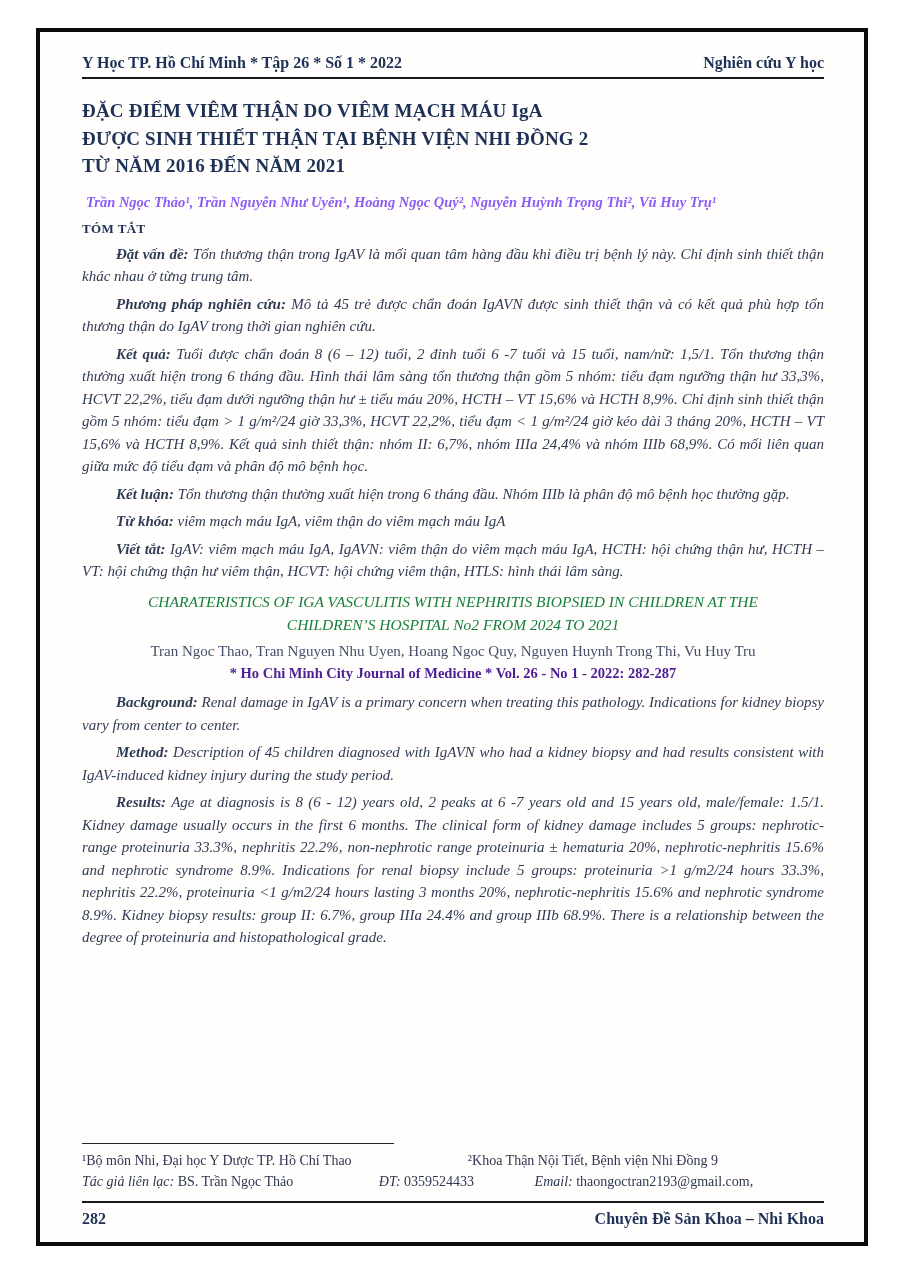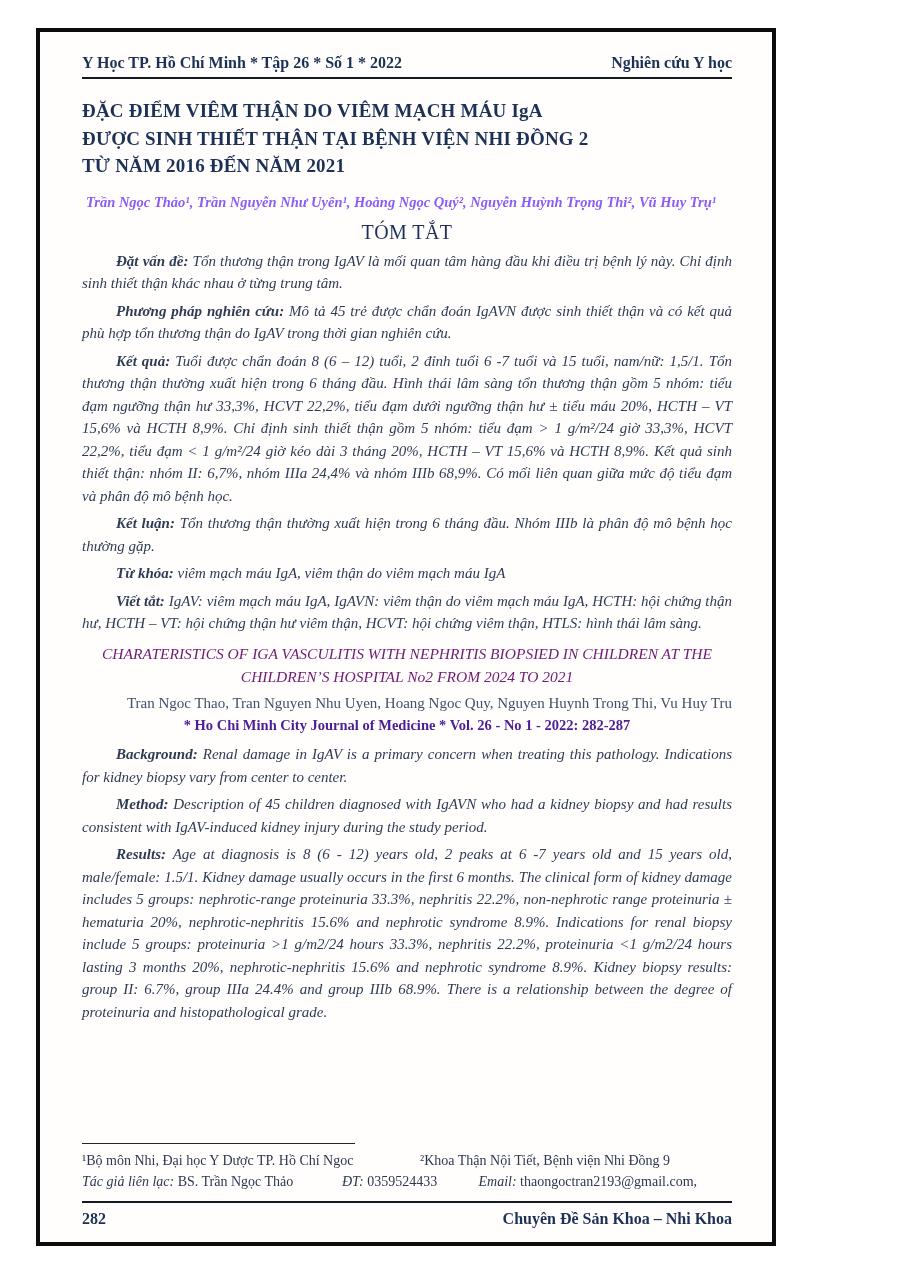--- a/index.html
+++ b/index.html
@@ -4,21 +4,21 @@
 <style>
   * { margin:0; padding:0; box-sizing:border-box; }
   html, body {
     width:920px; height:1279px;
     background:#ffffff;
     font-family:"Liberation Serif", serif;
   }
   .page-frame {
     position:absolute;
     left:36px; top:28px;
-    width:740px; height:1218px;
+    width:832px; height:1218px;
     border:4px solid #0c0c0c;
     background:#fffefd;
     padding:22px 40px 14px 42px;
     overflow:hidden;
     display:flex; flex-direction:column;
     color:#2f3b55;
   }
   .header-row {
     display:flex; justify-content:space-between; align-items:baseline;
     font-weight:bold; font-size:16px; color:#1d3156;
@@ -27,34 +27,34 @@
 
   .article-title {
     text-align:left; font-weight:bold; font-size:19px; line-height:1.45;
     color:#1d3156; margin:8px 0 14px; letter-spacing:0.2px;
   }
   .authors-vi {
     font-style:italic; font-weight:bold; font-size:14.5px;
     color:#8b5cf6; margin:0 0 8px 4px;
   }
   .section-heading {
-    font-weight:normal; font-size:20px; color:#1d3156;
-    margin:2px 0 6px; letter-spacing:0.4px;text-align:center;
+    font-weight:bold; font-size:13px; color:#1d3156;
+    margin:2px 0 6px; letter-spacing:0.4px;
   }
   .para {
     font-style:italic; font-size:15px; line-height:1.5;
     text-align:justify; text-indent:34px; margin-bottom:5px;
   }
   .para .lbl { font-weight:bold; }
 
   .en-title {
     text-align:center; font-style:italic; font-size:15.5px; line-height:1.5;
-    color:#701a75; margin:2px 6px 7px;
+    color:#15803d; margin:2px 6px 7px;
   }
-  .en-authors { text-align:right; font-size:15px; color:#43506a; margin-bottom:5px; }
+  .en-authors { text-align:center; font-size:15px; color:#43506a; margin-bottom:5px; }
   .en-journal { text-align:center; font-size:14.5px; color:#4c1d95; margin-bottom:9px;font-weight:bold; }
 
   .footnote-block { margin-top:auto; padding-top:6px; font-size:14px; color:#2c3750; }
   .footnote-rule { width:42%; border:none; border-top:1.5px solid #242424; margin:0 0 6px; }
   .footnote-row { display:flex; line-height:1.55; }
   .fn-affil-1 { flex:0 0 52%; }
   .fn-affil-2 { flex:1; }
   .fn-contact { flex:0 0 40%; }
   .fn-phone   { flex:0 0 21%; }
   .fn-email   { flex:1; }
@@ -111,21 +111,21 @@
 
   <p class="para"><b class="lbl">Background:</b><span> Renal damage in IgAV is a primary concern when treating this pathology. Indications for kidney biopsy vary from center to center.</span></p>
 
   <p class="para"><b class="lbl">Method:</b><span> Description of 45 children diagnosed with IgAVN who had a kidney biopsy and had results consistent with IgAV-induced kidney injury during the study period.</span></p>
 
   <p class="para"><b class="lbl">Results:</b><span> Age at diagnosis is 8 (6 - 12) years old, 2 peaks at 6 -7 years old and 15 years old, male/female: 1.5/1. Kidney damage usually occurs in the first 6 months. The clinical form of kidney damage includes 5 groups: nephrotic-range proteinuria 33.3%, nephritis 22.2%, non-nephrotic range proteinuria ± hematuria 20%, nephrotic-nephritis 15.6% and nephrotic syndrome 8.9%. Indications for renal biopsy include 5 groups: proteinuria &gt;1 g/m2/24 hours 33.3%, nephritis 22.2%, proteinuria &lt;1 g/m2/24 hours lasting 3 months 20%, nephrotic-nephritis 15.6% and nephrotic syndrome 8.9%. Kidney biopsy results: group II: 6.7%, group IIIa 24.4% and group IIIb 68.9%. There is a relationship between the degree of proteinuria and histopathological grade.</span></p>
 
   <div class="footnote-block">
     <hr class="footnote-rule">
     <div class="footnote-row">
-      <span class="fn-affil-1">¹Bộ môn Nhi, Đại học Y Dược TP. Hồ Chí Ngoc</span>
+      <span class="fn-affil-1">¹Bộ môn Nhi, Đại học Y Dược TP. Hồ Chí Thao</span>
       <span class="fn-affil-2">²Khoa Thận Nội Tiết, Bệnh viện Nhi Đồng 9</span>
     </div>
     <div class="footnote-row">
       <span class="fn-contact"><span class="fn-label">Tác giả liên lạc:</span><span class="fn-value"> BS. Trần Ngọc Thảo</span></span>
       <span class="fn-phone"><span class="fn-label">ĐT:</span><span class="fn-value"> 0359524433</span></span>
       <span class="fn-email"><span class="fn-label">Email:</span><span class="fn-value"> thaongoctran2193@gmail.com,</span></span>
     </div>
   </div>
 
   <hr class="footer-rule">

